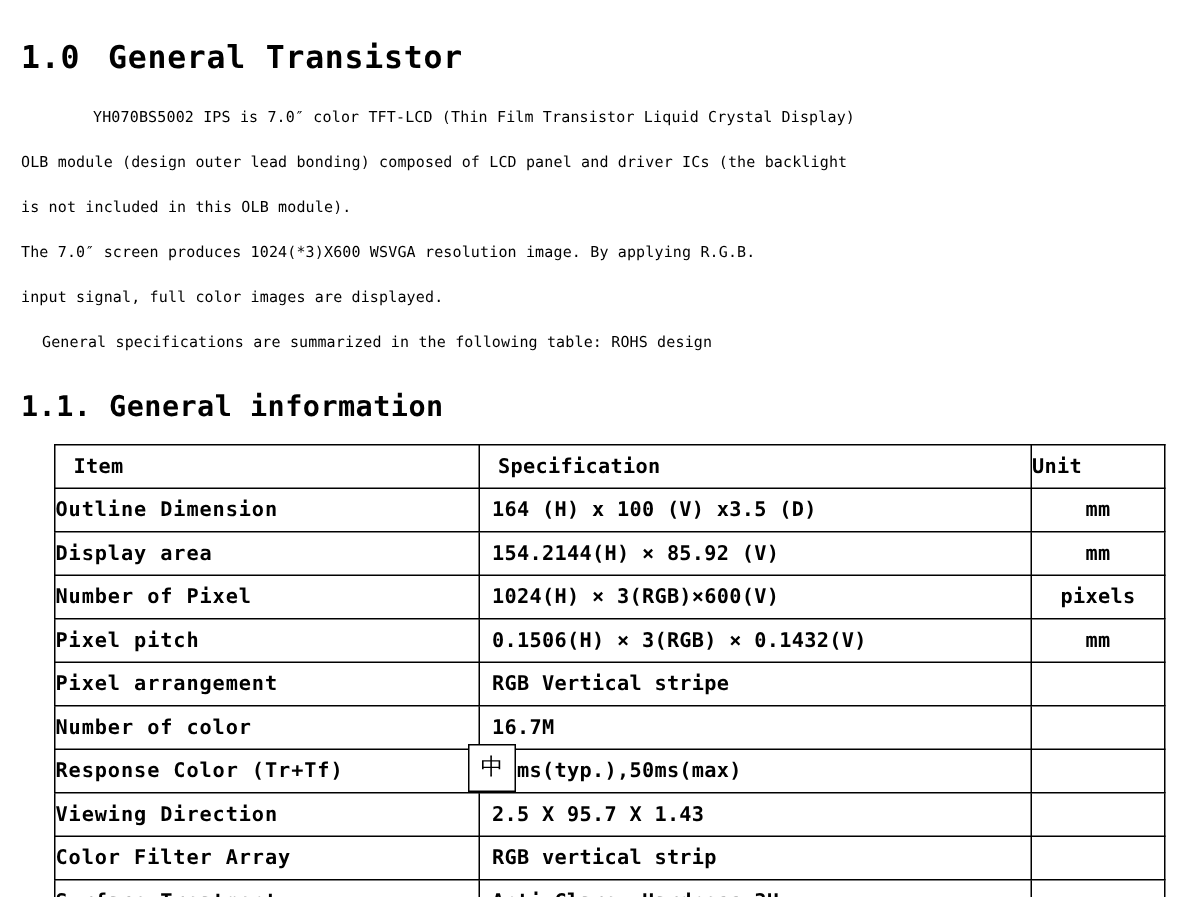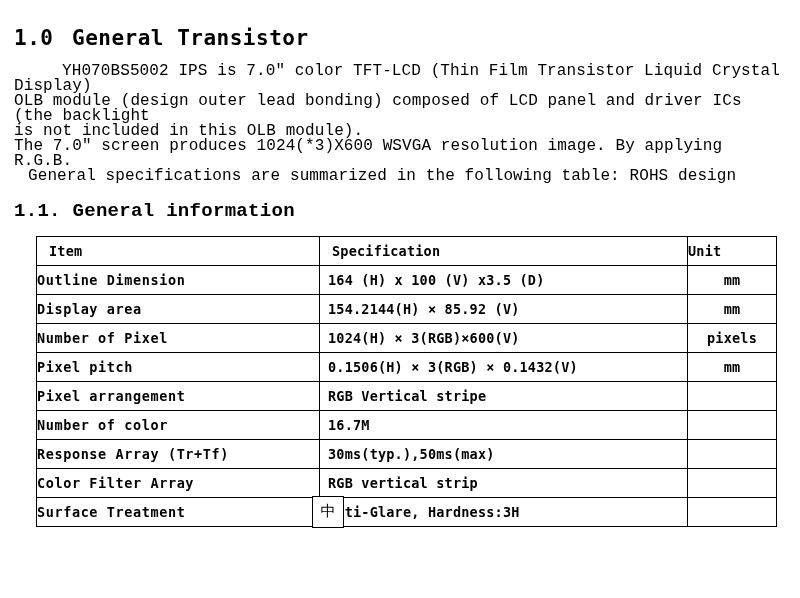--- a/index.html
+++ b/index.html
@@ -26,38 +26,36 @@
     font-weight: bold;
     letter-spacing: 0.5px;
     margin: 26px 0 0 14px;
   }
   .h1 .num {
     display: inline-block;
     min-width: 58px;
   }
   .body-text {
     margin: 14px 14px 0 14px;
-    font-size: 16px;
-    line-height: 15px;
+    font-size: 10px;
+    line-height: 30px;
     letter-spacing: 0.1px;
-    font-family: Liberation Mono, monospace;
   }
   .body-text .p {
     margin: 0;
     white-space: pre-wrap;
   }
   .indent-1 { text-indent: 48px; }
   .indent-2 { text-indent: 14px; }
 
   .h2 {
     font-size: 19px;
     font-weight: bold;
     margin: 16px 0 0 14px;
     letter-spacing: 0.3px;
-    font-family: Liberation Mono, monospace;
   }
 
   table.spec {
     border-collapse: collapse;
     margin: 14px 0 0 36px;
     width: 740px;
     table-layout: fixed;
     font-size: 13.5px;
   }
   table.spec td, table.spec th {
@@ -114,20 +112,21 @@
 
   <div class="h1">
     <span class="num">1.0</span><span>General Transistor</span>
   </div>
 
   <div class="body-text">
     <p class="p indent-1">YH070BS5002 IPS is 7.0″ color TFT-LCD (Thin Film Transistor Liquid Crystal Display)</p>
     <p class="p">OLB module (design outer lead bonding) composed of LCD panel and driver ICs (the backlight</p>
     <p class="p">is not included in this OLB module).</p>
     <p class="p">The 7.0″ screen produces 1024(*3)X600 WSVGA resolution image. By applying R.G.B.</p>
+    <p class="p">input signal, full color images are displayed.</p>
     <p class="p indent-2">General specifications are summarized in the following table: ROHS design</p>
   </div>
 
   <div class="h2">
     <span>1.1.</span>
     <span>General information</span>
   </div>
 
   <table class="spec">
     <colgroup>
@@ -167,22 +166,27 @@
         <td class="item-cell">Pixel arrangement</td>
         <td>RGB Vertical stripe</td>
         <td class="unit-cell"></td>
       </tr>
       <tr>
         <td class="item-cell">Number of color</td>
         <td>16.7M</td>
         <td class="unit-cell"></td>
       </tr>
       <tr>
-        <td class="item-cell">Response Array (Tr+Tf)</td>
+        <td class="item-cell">Response Color (Tr+Tf)</td>
         <td>30ms(typ.),50ms(max)</td>
+        <td class="unit-cell"></td>
+      </tr>
+      <tr>
+        <td class="item-cell">Viewing Direction</td>
+        <td>2.5 X 95.7 X 1.43</td>
         <td class="unit-cell"></td>
       </tr>
       <tr>
         <td class="item-cell">Color Filter Array</td>
         <td>RGB vertical strip</td>
         <td class="unit-cell"></td>
       </tr>
       <tr>
         <td class="item-cell">Surface Treatment</td>
         <td>Anti-Glare, Hardness:3H</td>

